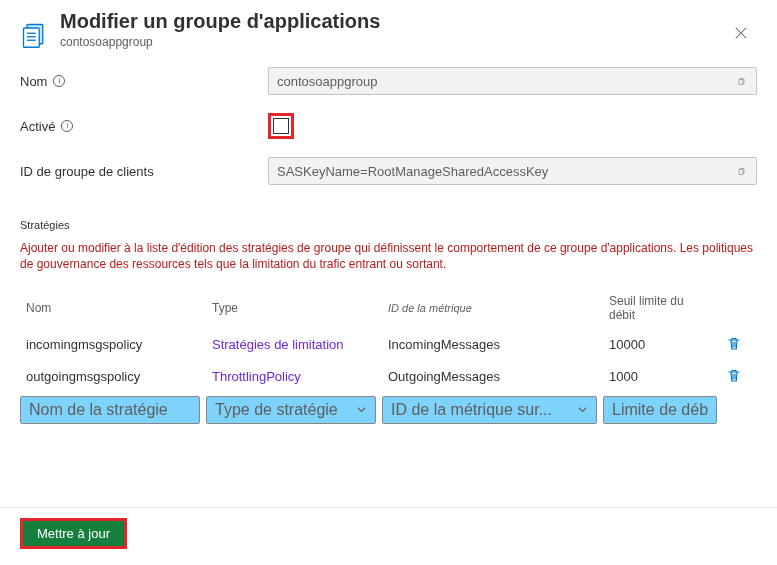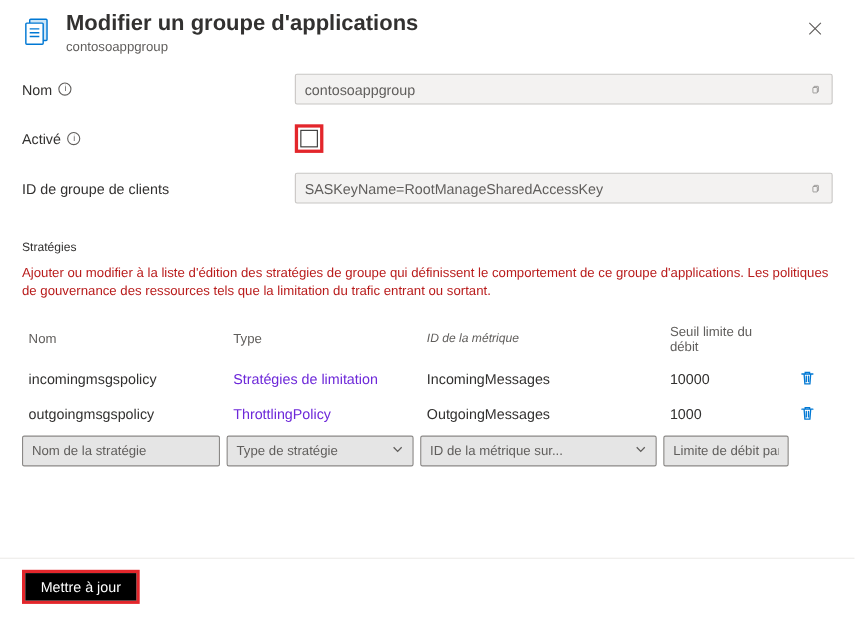--- a/index.html
+++ b/index.html
@@ -10,21 +10,21 @@
     font-family: "Segoe UI", -apple-system, sans-serif;
     font-size: 13px;
     color: #323130;
     background: #fff;
     position: relative;
     overflow: hidden;
   }
   .panel { padding: 0 20px; }
 
   
-  .header { display:flex; align-items:flex-start; padding-top:10px; }
+  .header { display:flex; align-items:flex-end; padding-top:10px; }
   .header-icon { width:28px; height:28px; margin-right:12px; margin-top:4px; flex-shrink:0; }
   .header-titles h1 { margin:0; font-size:20px; font-weight:600; color:#323130; }
   .header-titles .sub { font-size:12px; color:#605e5c; margin-top:2px; }
   .close-btn {
     margin-left:auto; width:32px; height:32px; display:flex;
     align-items:center; justify-content:center; font-size:16px;
     color:#605e5c; cursor:pointer; background:none; border:none;
   }
 
   
@@ -59,36 +59,36 @@
   .thead .th-id { font-size:11px;font-style:italic; }
   .trow { padding:7px 6px; font-size:13px; color:#323130; }
   .trow .c-name { color:#323130; }
   .trow .c-type { color:#6d28d9; }
   .del-btn { background:none; border:none; cursor:pointer; color:#0078d4; display:flex; align-items:center; justify-content:center; }
   .del-btn svg { width:16px; height:16px; }
 
   .tedit { padding:4px 0 0; }
   .tedit input, .tedit .select {
     height:28px; border:1px solid #8a8886; border-radius:2px;
-    padding:0 8px; font-size:12px; color:#605e5c; background:#e5e5e5; width:100%;
+    padding:0 8px; font-size:16px; color:#605e5c; background:#7dd3fc; width:100%;
     font-family:inherit;
   }
   .tedit input::placeholder { color:#605e5c; }
   .tedit .select { display:flex; align-items:center; justify-content:space-between; cursor:pointer; }
   .tedit .select .chev { color:#605e5c; }
 
   
   .footer {
     position:absolute; left:0; right:0; bottom:0;
     border-top:1px solid #edebe9; padding:10px 20px 16px;
     background:#fff;
   }
   .submit-hl { display:inline-block; border:3px solid #e3262b; }
   .submit-btn {
-    background:#000000; color:#fff; border:none;
+    background:#15803d; color:#fff; border:none;
     font-size:13px; padding:5px 14px; cursor:pointer;
     font-family:inherit;
   }
 </style>
 </head>
 <body>
 
 <div class="panel">
   <div class="header">
     <span class="header-icon">

